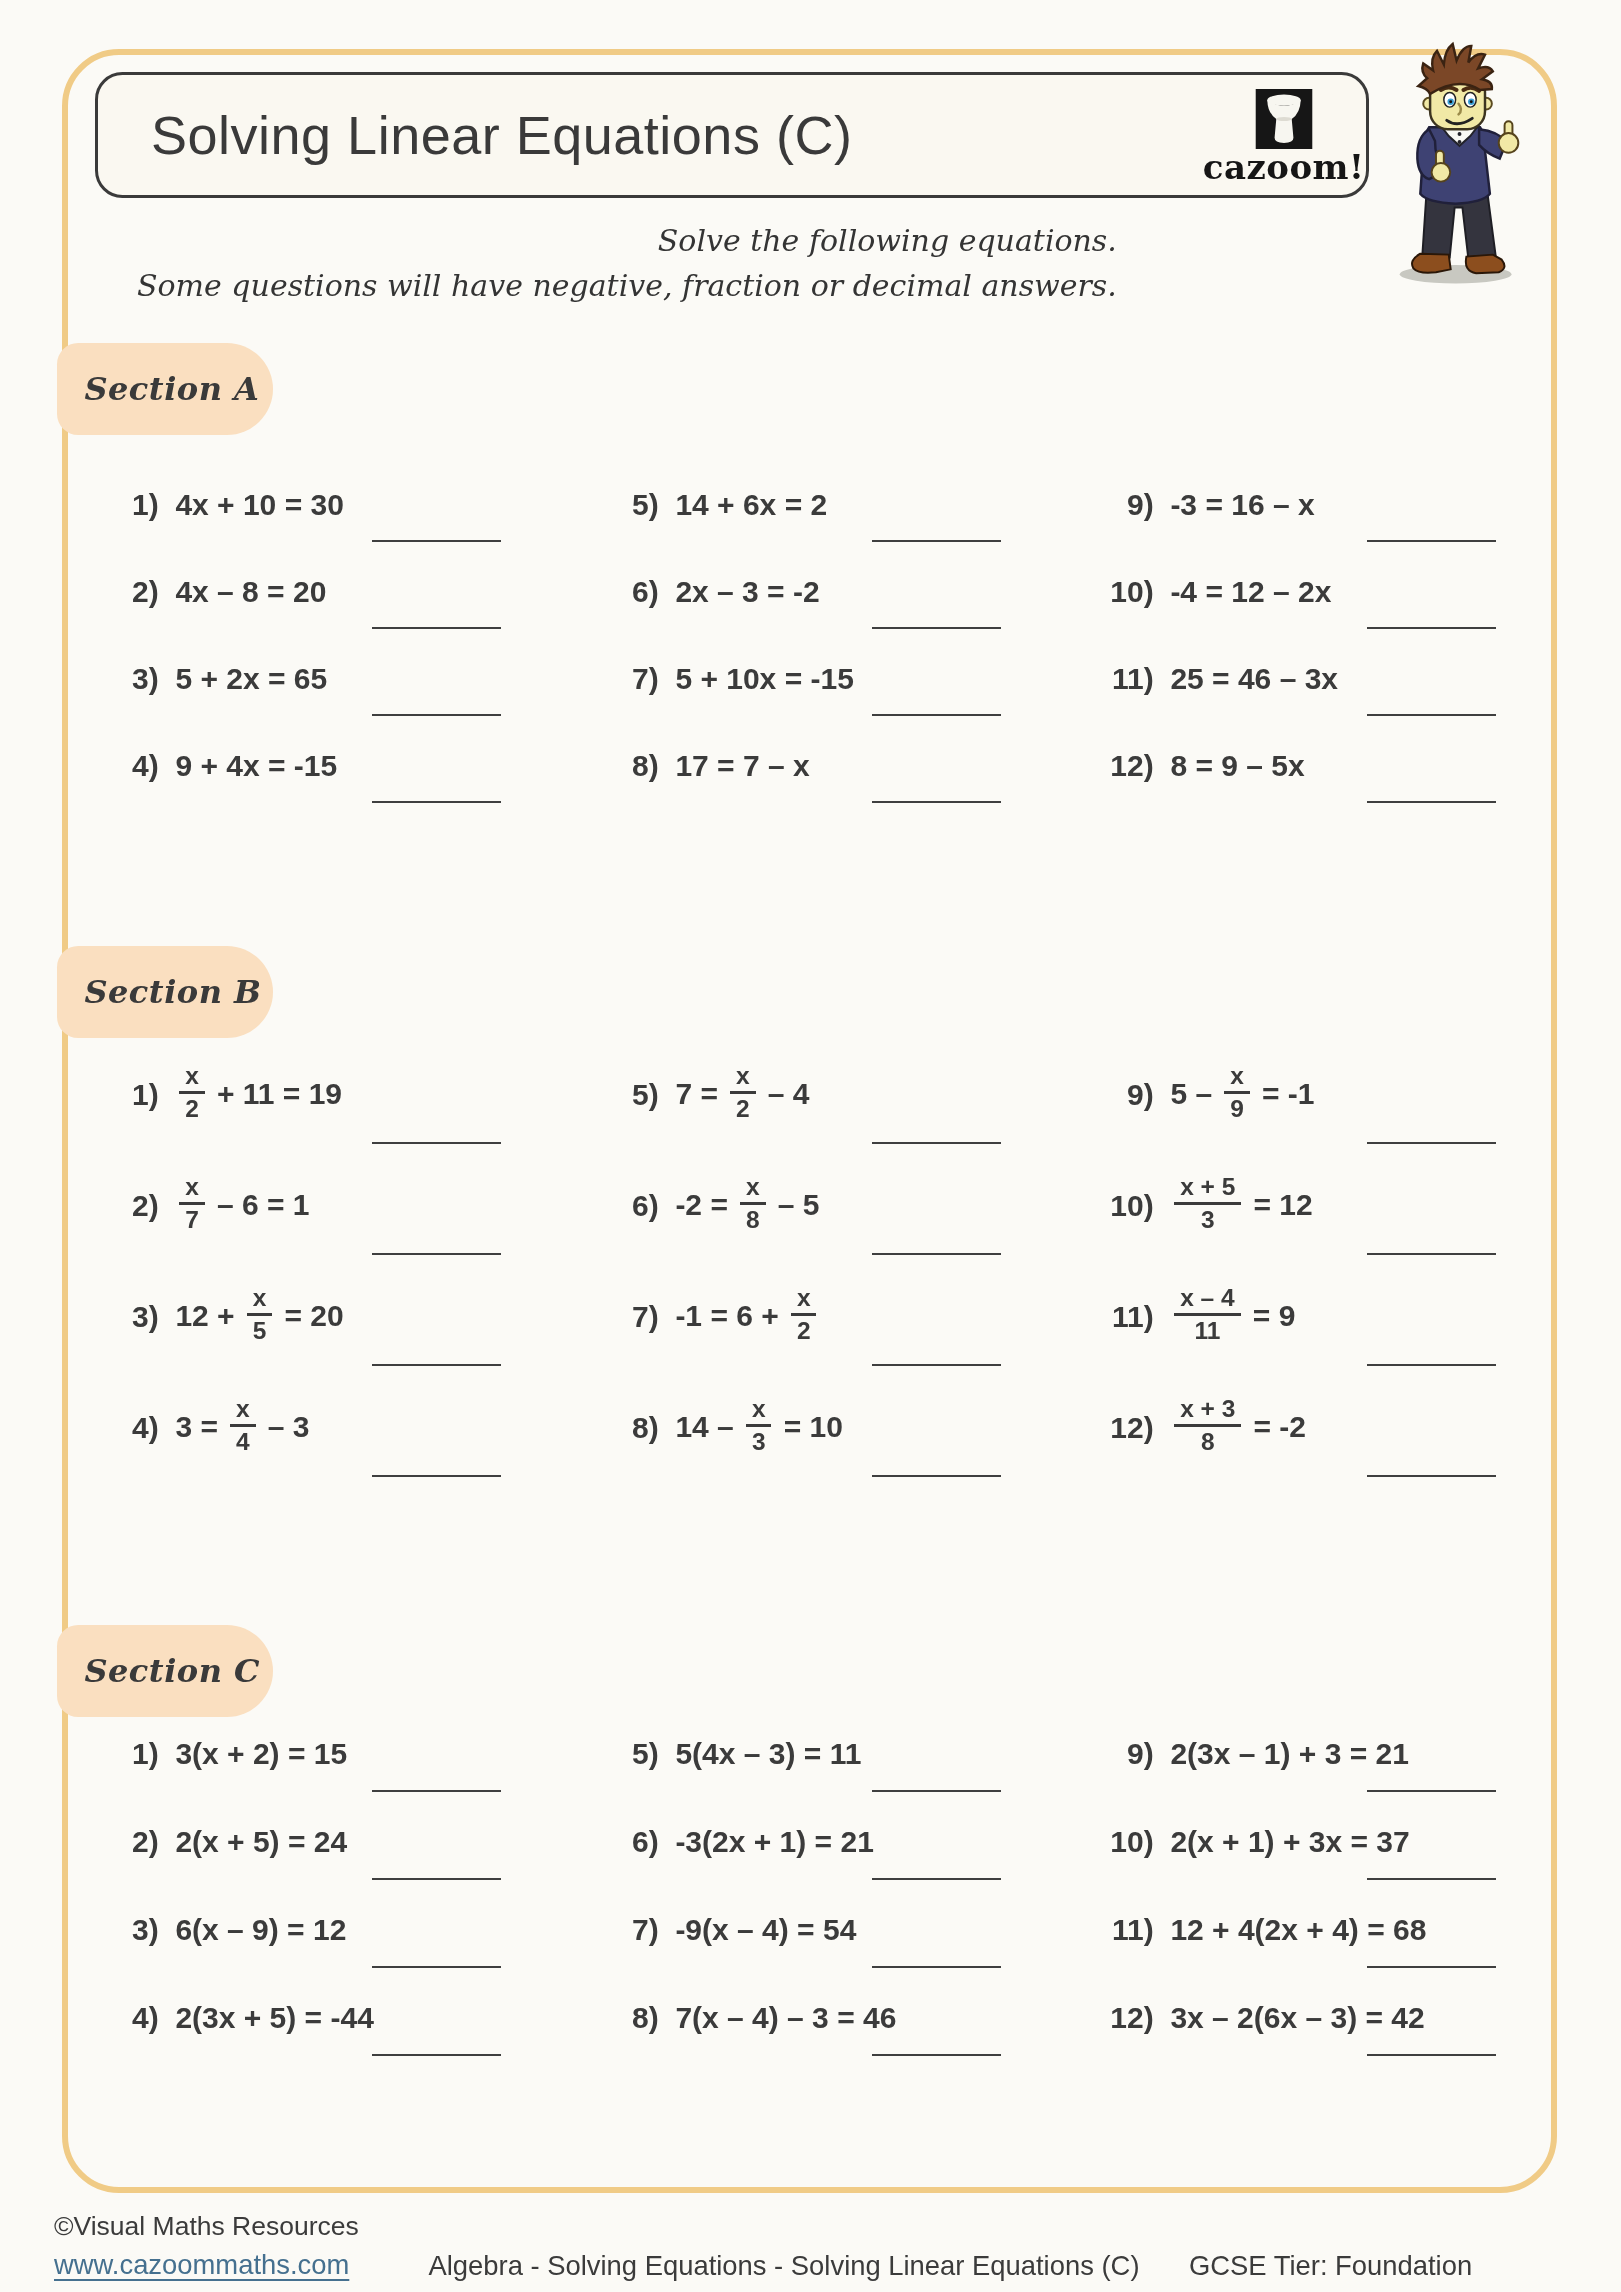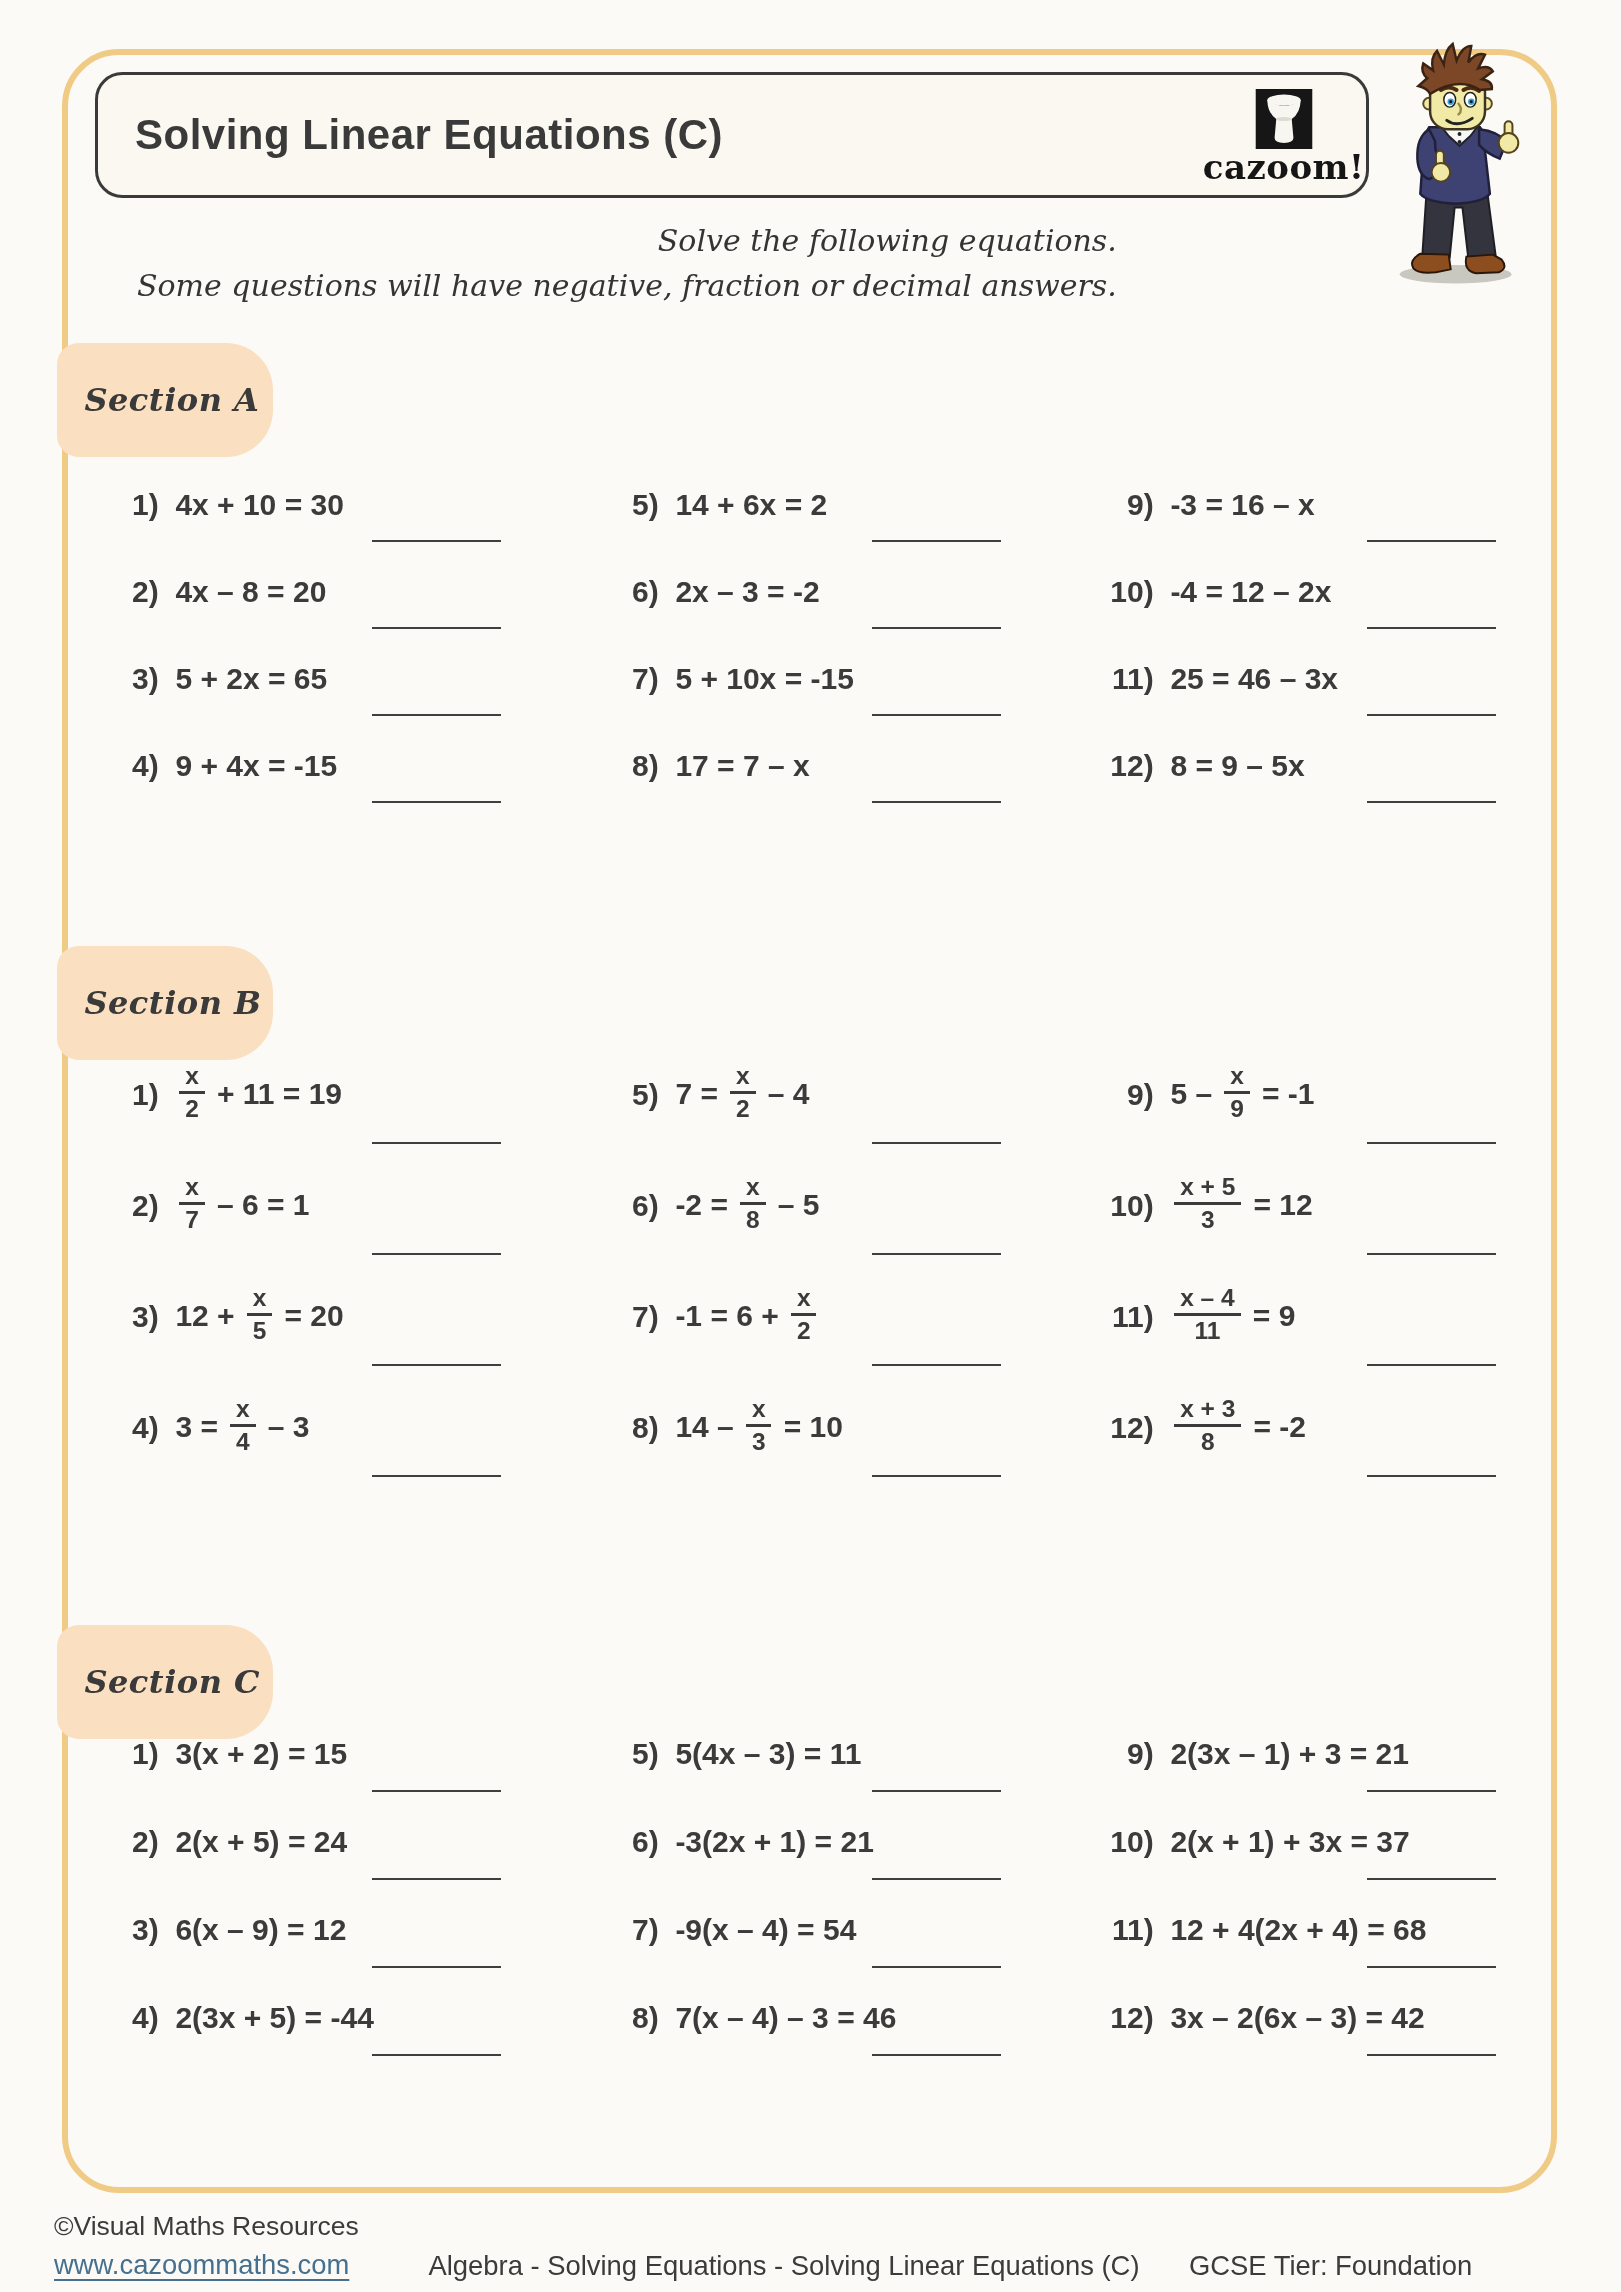--- a/index.html
+++ b/index.html
@@ -20,22 +20,22 @@
     position:absolute;left:62px;top:49px;width:1495px;height:2144px;
     border:6.9px solid var(--accent-border);border-radius:57px;z-index:1;
   }
   
   .title-box{
     position:absolute;left:95px;top:72px;width:1274px;height:126px;
     border:3.9px solid #3a3a3a;border-radius:27.4px;background:#faf8f1;z-index:3;
     display:flex;align-items:center;
   }
   .title-text{
-    font-size:42px;font-weight:700;letter-spacing:0.5px;
-    padding-left:37px;color:#3a3a3a;
+    font-size:54px;font-weight:400;letter-spacing:0.5px;
+    padding-left:37px;color:#3a3a3a;margin-left:16px;
   }
   .logo{
     position:absolute;right:3.9px;top:13.7px;width:157px;height:98px;
     display:flex;flex-direction:column;align-items:center;
   }
   .logo-drum{width:66px;height:70px;display:block;}
   .logo-word{
     font-family:"DejaVu Serif",serif;font-weight:700;font-size:34px;
     color:#161616;letter-spacing:0.5px;margin-top:-2px;
   }
@@ -44,21 +44,21 @@
     position:absolute;left:137px;top:218px;z-index:3;
     font-family:"DejaVu Serif",serif;font-style:italic;font-size:30px;
     line-height:1.5;color:#343434;text-align:right;
   }
   
   .mascot{position:absolute;left:1384px;top:39px;width:152px;height:247px;z-index:4;}
   
   .section-block{position:absolute;left:0;width:1621px;z-index:2;}
   .sec0{top:343px;} .sec1{top:946px;} .sec2{top:1625px;}
   .pill{
-    position:absolute;left:57px;top:0;width:216px;height:114px;
+    position:absolute;left:57px;top:0;width:216px;height:92px;
     background:var(--pill-bg);border-radius:21.6px 47px 47px 21.6px;
     display:flex;align-items:center;padding-left:27.4px;
   }
   .pill span{
     font-family:"DejaVu Serif",serif;font-weight:700;font-style:italic;
     font-size:32px;color:#3a3a3a;letter-spacing:0.5px;
   }
   .qgrid{position:absolute;left:83px;display:grid;grid-template-columns:500px 495px 490px;}
   .sec0 .qgrid{top:118px;} .sec1 .qgrid{top:93px;} .sec2 .qgrid{top:85px;}
   .qcell{position:relative;display:flex;align-items:center;padding-left:12.7px;}

